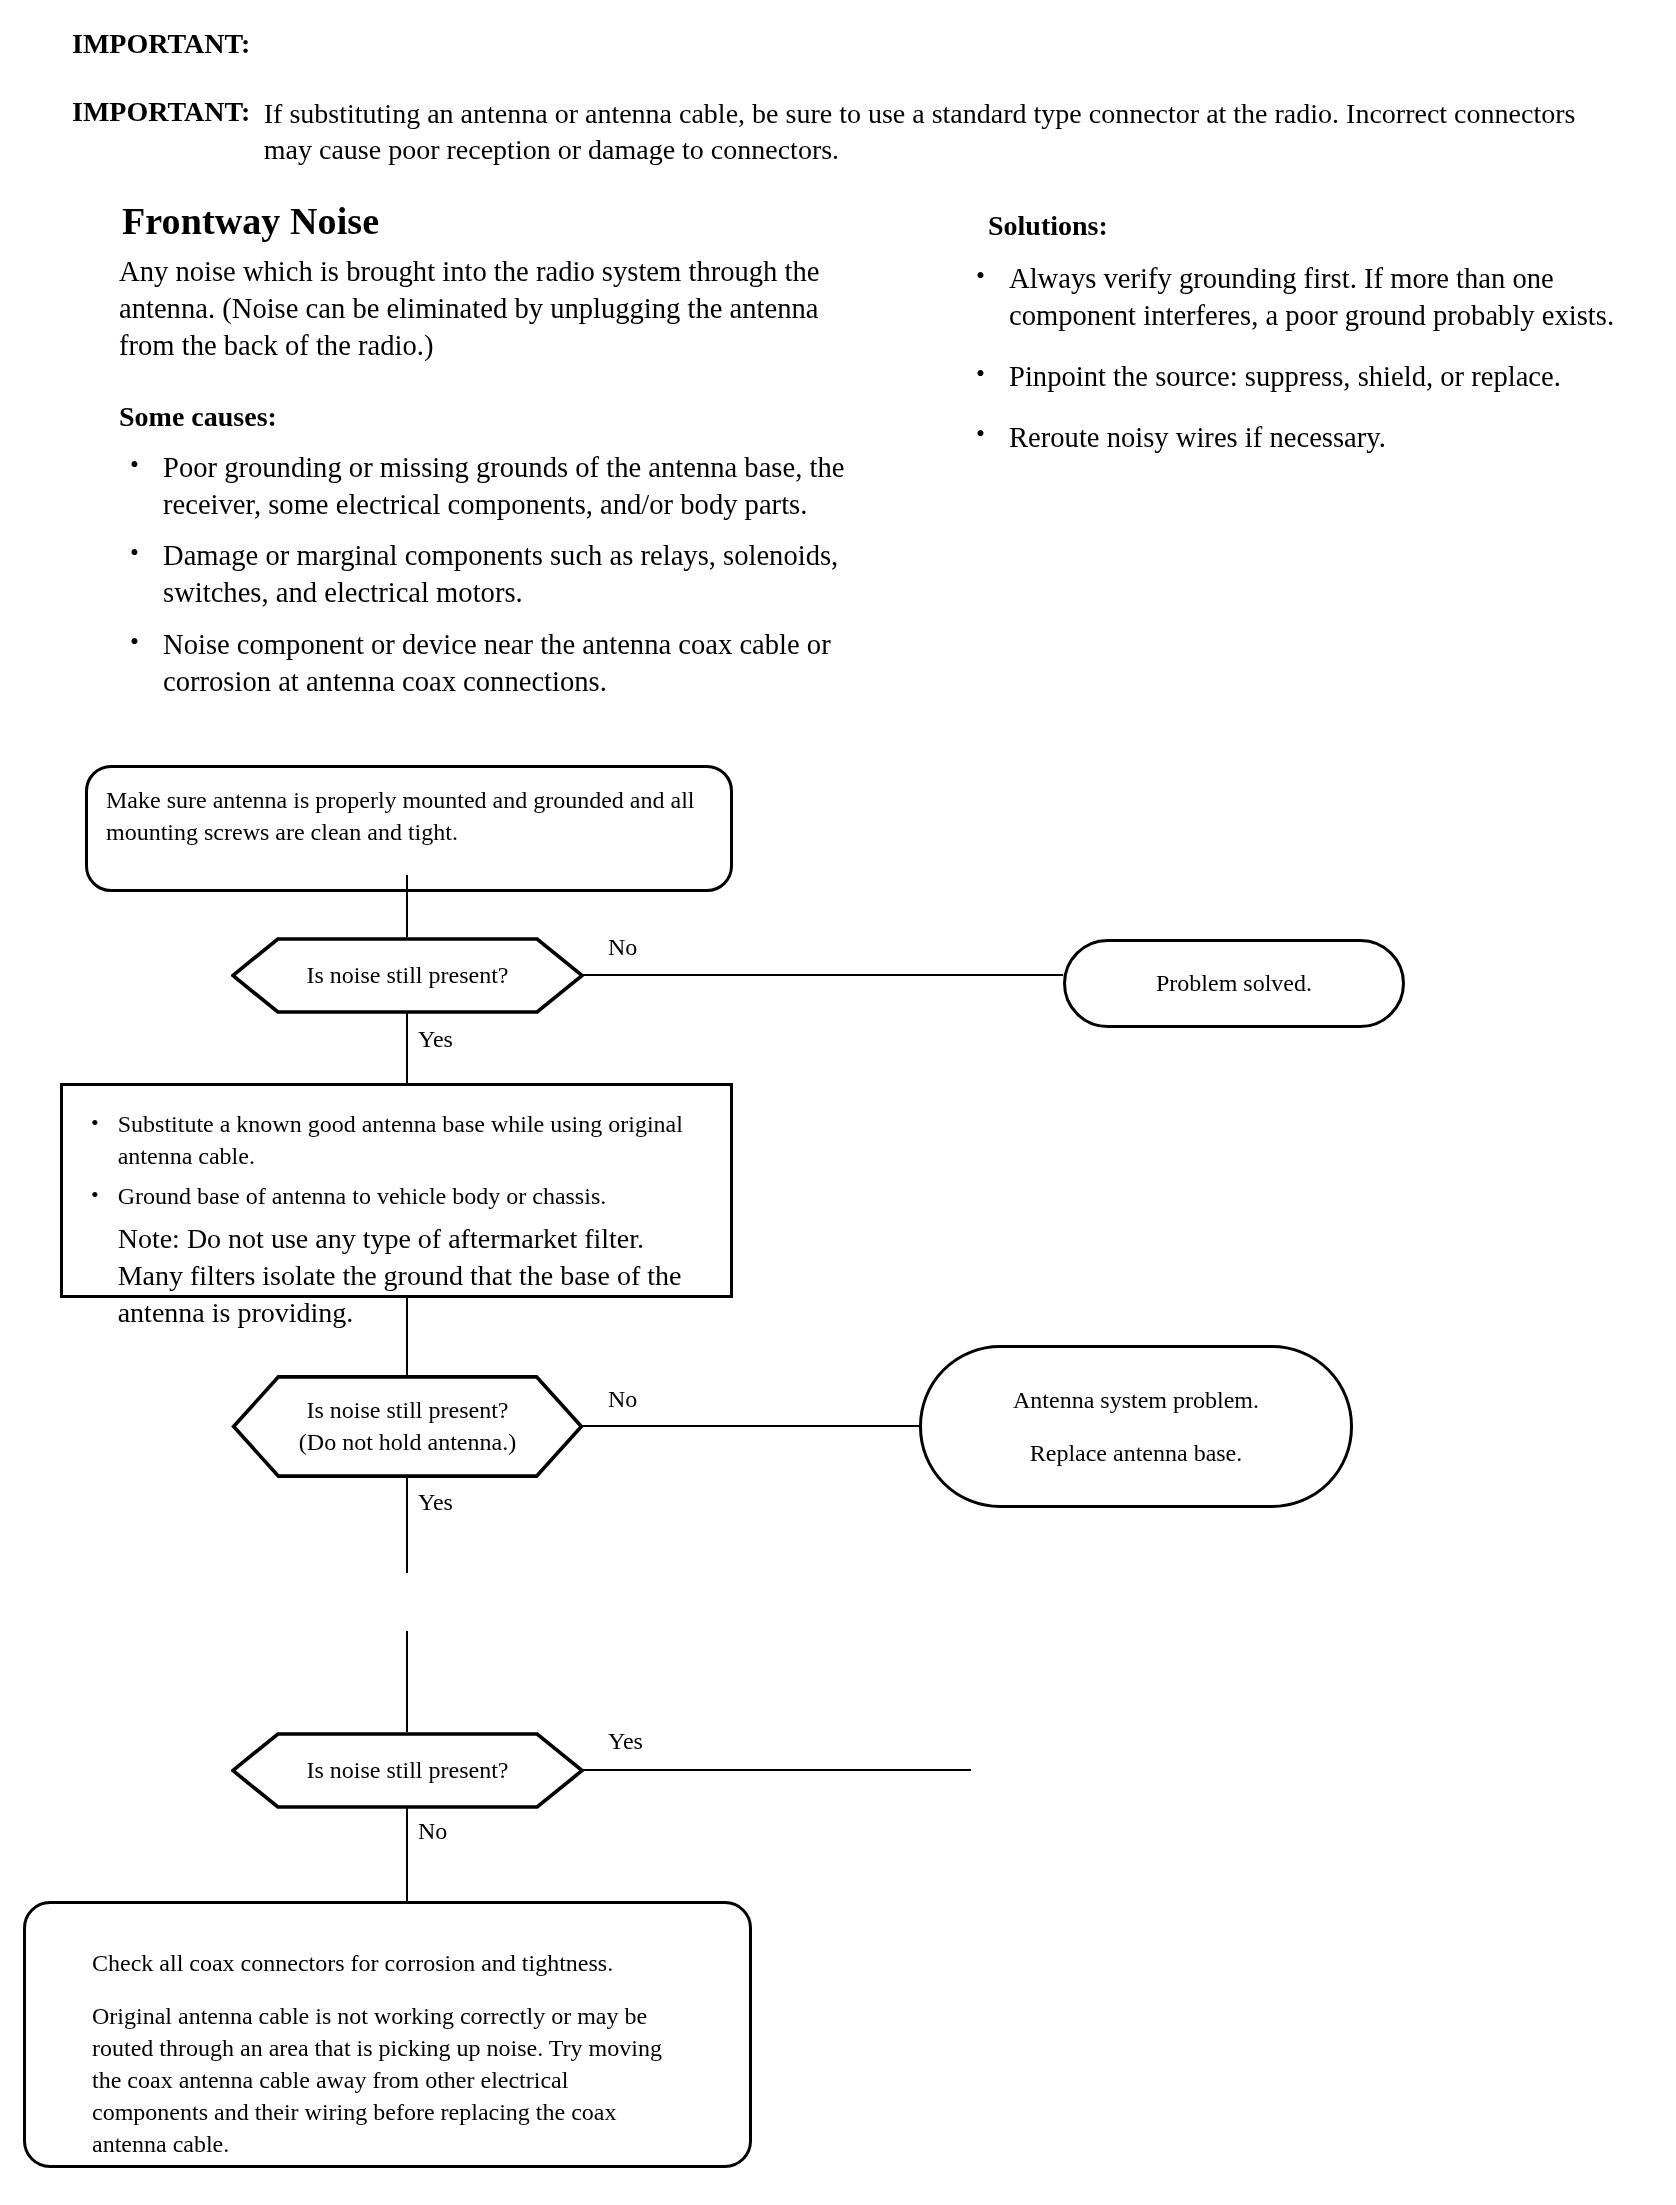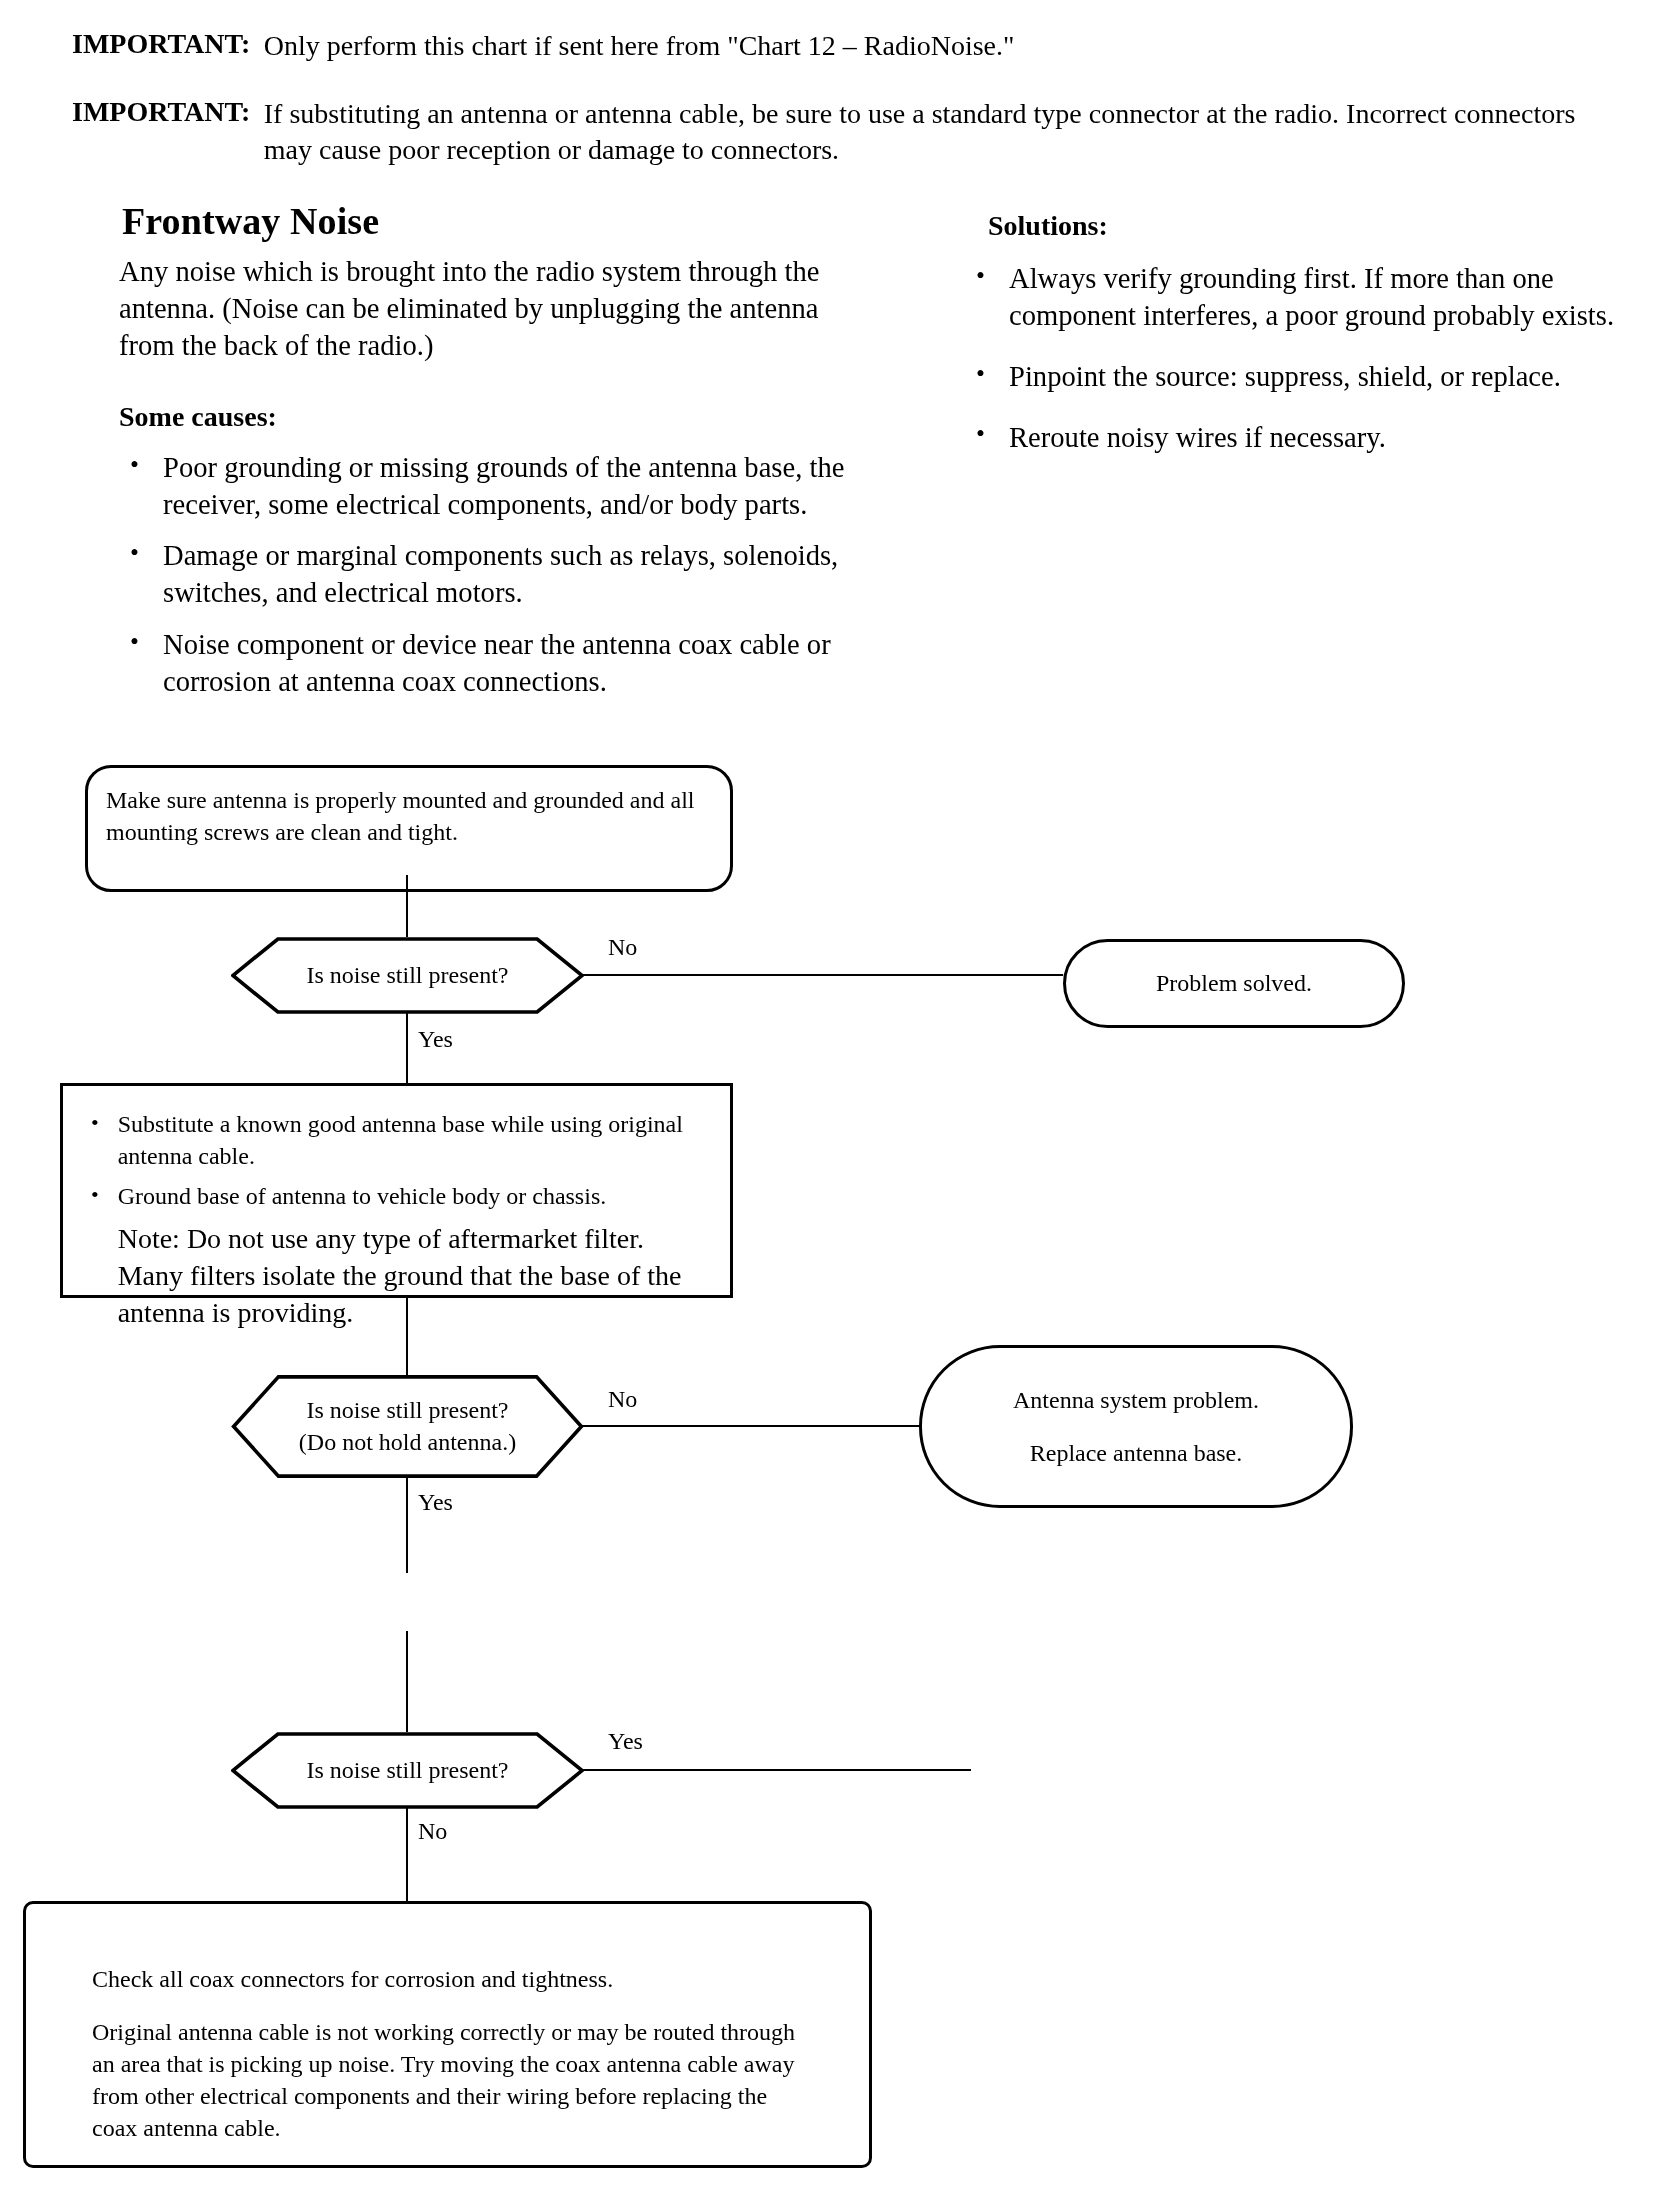--- a/index.html
+++ b/index.html
@@ -69,21 +69,20 @@
   .stad .ptxt{font-size:24px;line-height:1.34;}
   .stad .ptxt + .ptxt{margin-top:20.7px;}
 </style>
 </head>
 <body>
 
 <div class="page">
 
   <div class="notice" id="notice-1">
     <span class="kw">IMPORTANT:</span>
-    <span class="body">Only perform this chart if sent here from "Chart 12 – RadioNoise."</span>
   </div>
 
   <div class="notice" id="notice-2">
     <span class="kw">IMPORTANT:</span>
     <span class="body">If substituting an antenna or antenna cable, be sure to use a standard type connector at the radio. Incorrect connectors may cause poor reception or damage to connectors.</span>
   </div>
 
   <div class="sec-title" id="title-frontway">Frontway Noise</div>
 
   <div class="para" id="intro-para">Any noise which is brought into the radio system through the antenna.  (Noise can be eliminated by unplugging the antenna from the back of the radio.)</div>
@@ -200,20 +199,20 @@
       </div>
     </div>
 
     <div class="line hline" style="left:582px;top:1769px;width:389px;height:2.4px;"></div>
     <div class="edgelabel" style="left:608px;top:1729px;">Yes</div>
 
 
     <div class="line vline" style="left:406px;top:1807px;width:2.4px;height:94px;"></div>
     <div class="edgelabel" style="left:418px;top:1819px;">No</div>
 
-    <div class="stad left" style="left:23px;top:1901px;width:849px;height:267px;border-radius:10px;padding:0 66px;align-items:flex-end;">
+    <div class="stad left" style="left:23px;top:1901px;width:729px;height:267px;border-radius:27px;padding:0 66px;align-items:flex-end;">
       <div class="ptxt" style="width:100%;margin-top:38px;">Check all coax connectors for corrosion and tightness.</div>
       <div class="ptxt" style="width:100%;">Original antenna cable is not working correctly or may be routed through an area that is picking up noise. Try moving the coax antenna cable away from other electrical components and their wiring before replacing the coax antenna cable.</div>
     </div>
 
   </div>
 </div>
 
 
 </body></html>

